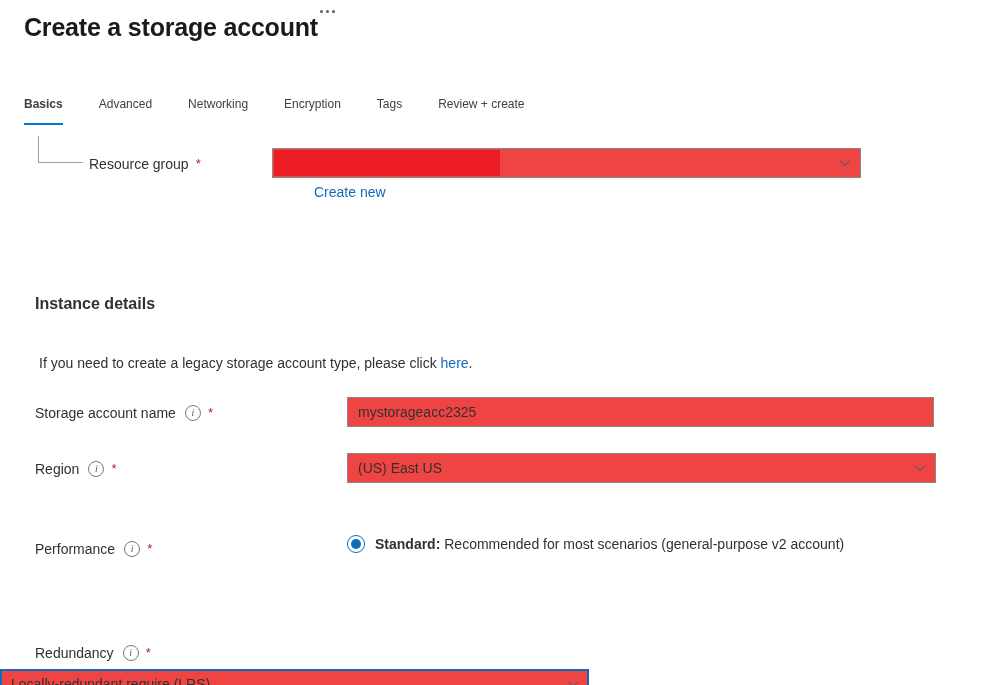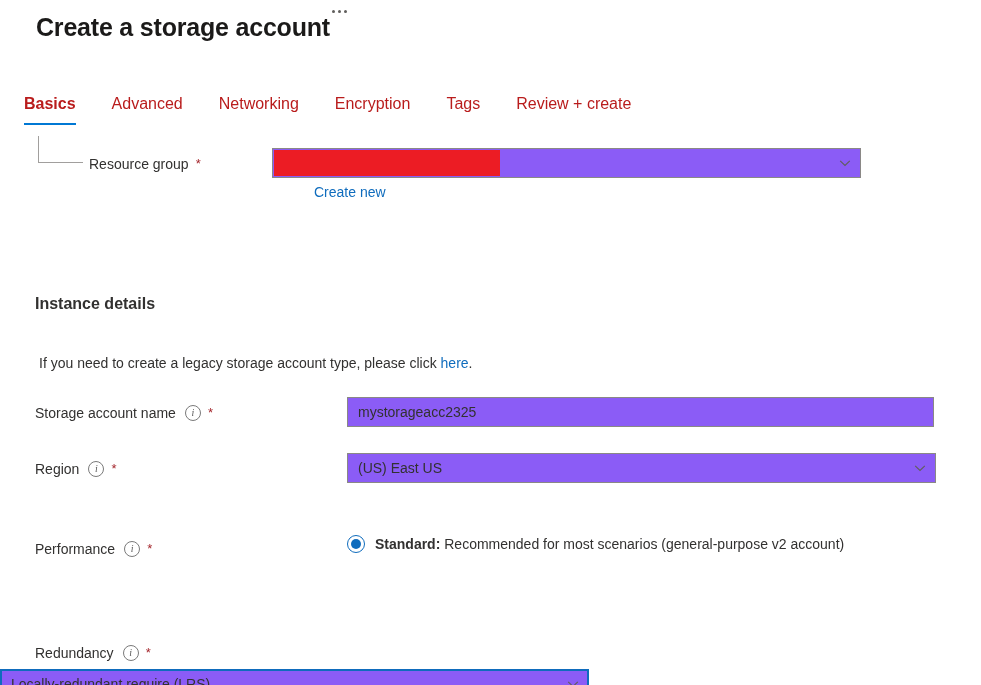--- a/index.html
+++ b/index.html
@@ -17,21 +17,20 @@
     position: relative;
   }
 
   
   .page-header {
     position: absolute;
     left: 24px;
     top: 10px;
     display: flex;
     align-items: flex-start;
-    margin-left: 12px;
   }
   .page-title {
     font-size: 25px;
     font-weight: 600;
     color: #1b1a19;
     letter-spacing: -0.2px;
     line-height: 34px;
     white-space: nowrap;
   }
   .ellipsis-menu {
@@ -53,22 +52,22 @@
 
   
   .tabs {
     position: absolute;
     left: 24px;
     top: 94px;
     display: flex;
     align-items: flex-start;
   }
   .tab {
-    font-size: 16px;
-    color: #b91c1c;
+    font-size: 12px;
+    color: #404040;
     padding: 0 0 9px 0;
     margin-right: 36px;
     cursor: pointer;
     white-space: nowrap;
     border-bottom: 2px solid transparent;
     line-height: 20px;
   }
   .tab:last-child { margin-right: 0; }
   .tab.active {
     font-weight: 700;
@@ -138,21 +137,21 @@
   }
   .label-cell.indented { padding-left: 89px; }
 
   .control-cell { position: relative; }
 
   
   .azure-input, .azure-select {
     box-sizing: border-box;
     height: 30px;
     border: 1px solid #8a8886;
-    background: #8b5cf6;
+    background: #ef4444;
     font-family: "Liberation Sans", sans-serif;
     font-size: 14px;
     color: #323130;
     padding: 0 10px;
     display: flex;
     align-items: center;
     outline: none;
   }
   .azure-select {
     justify-content: space-between;

